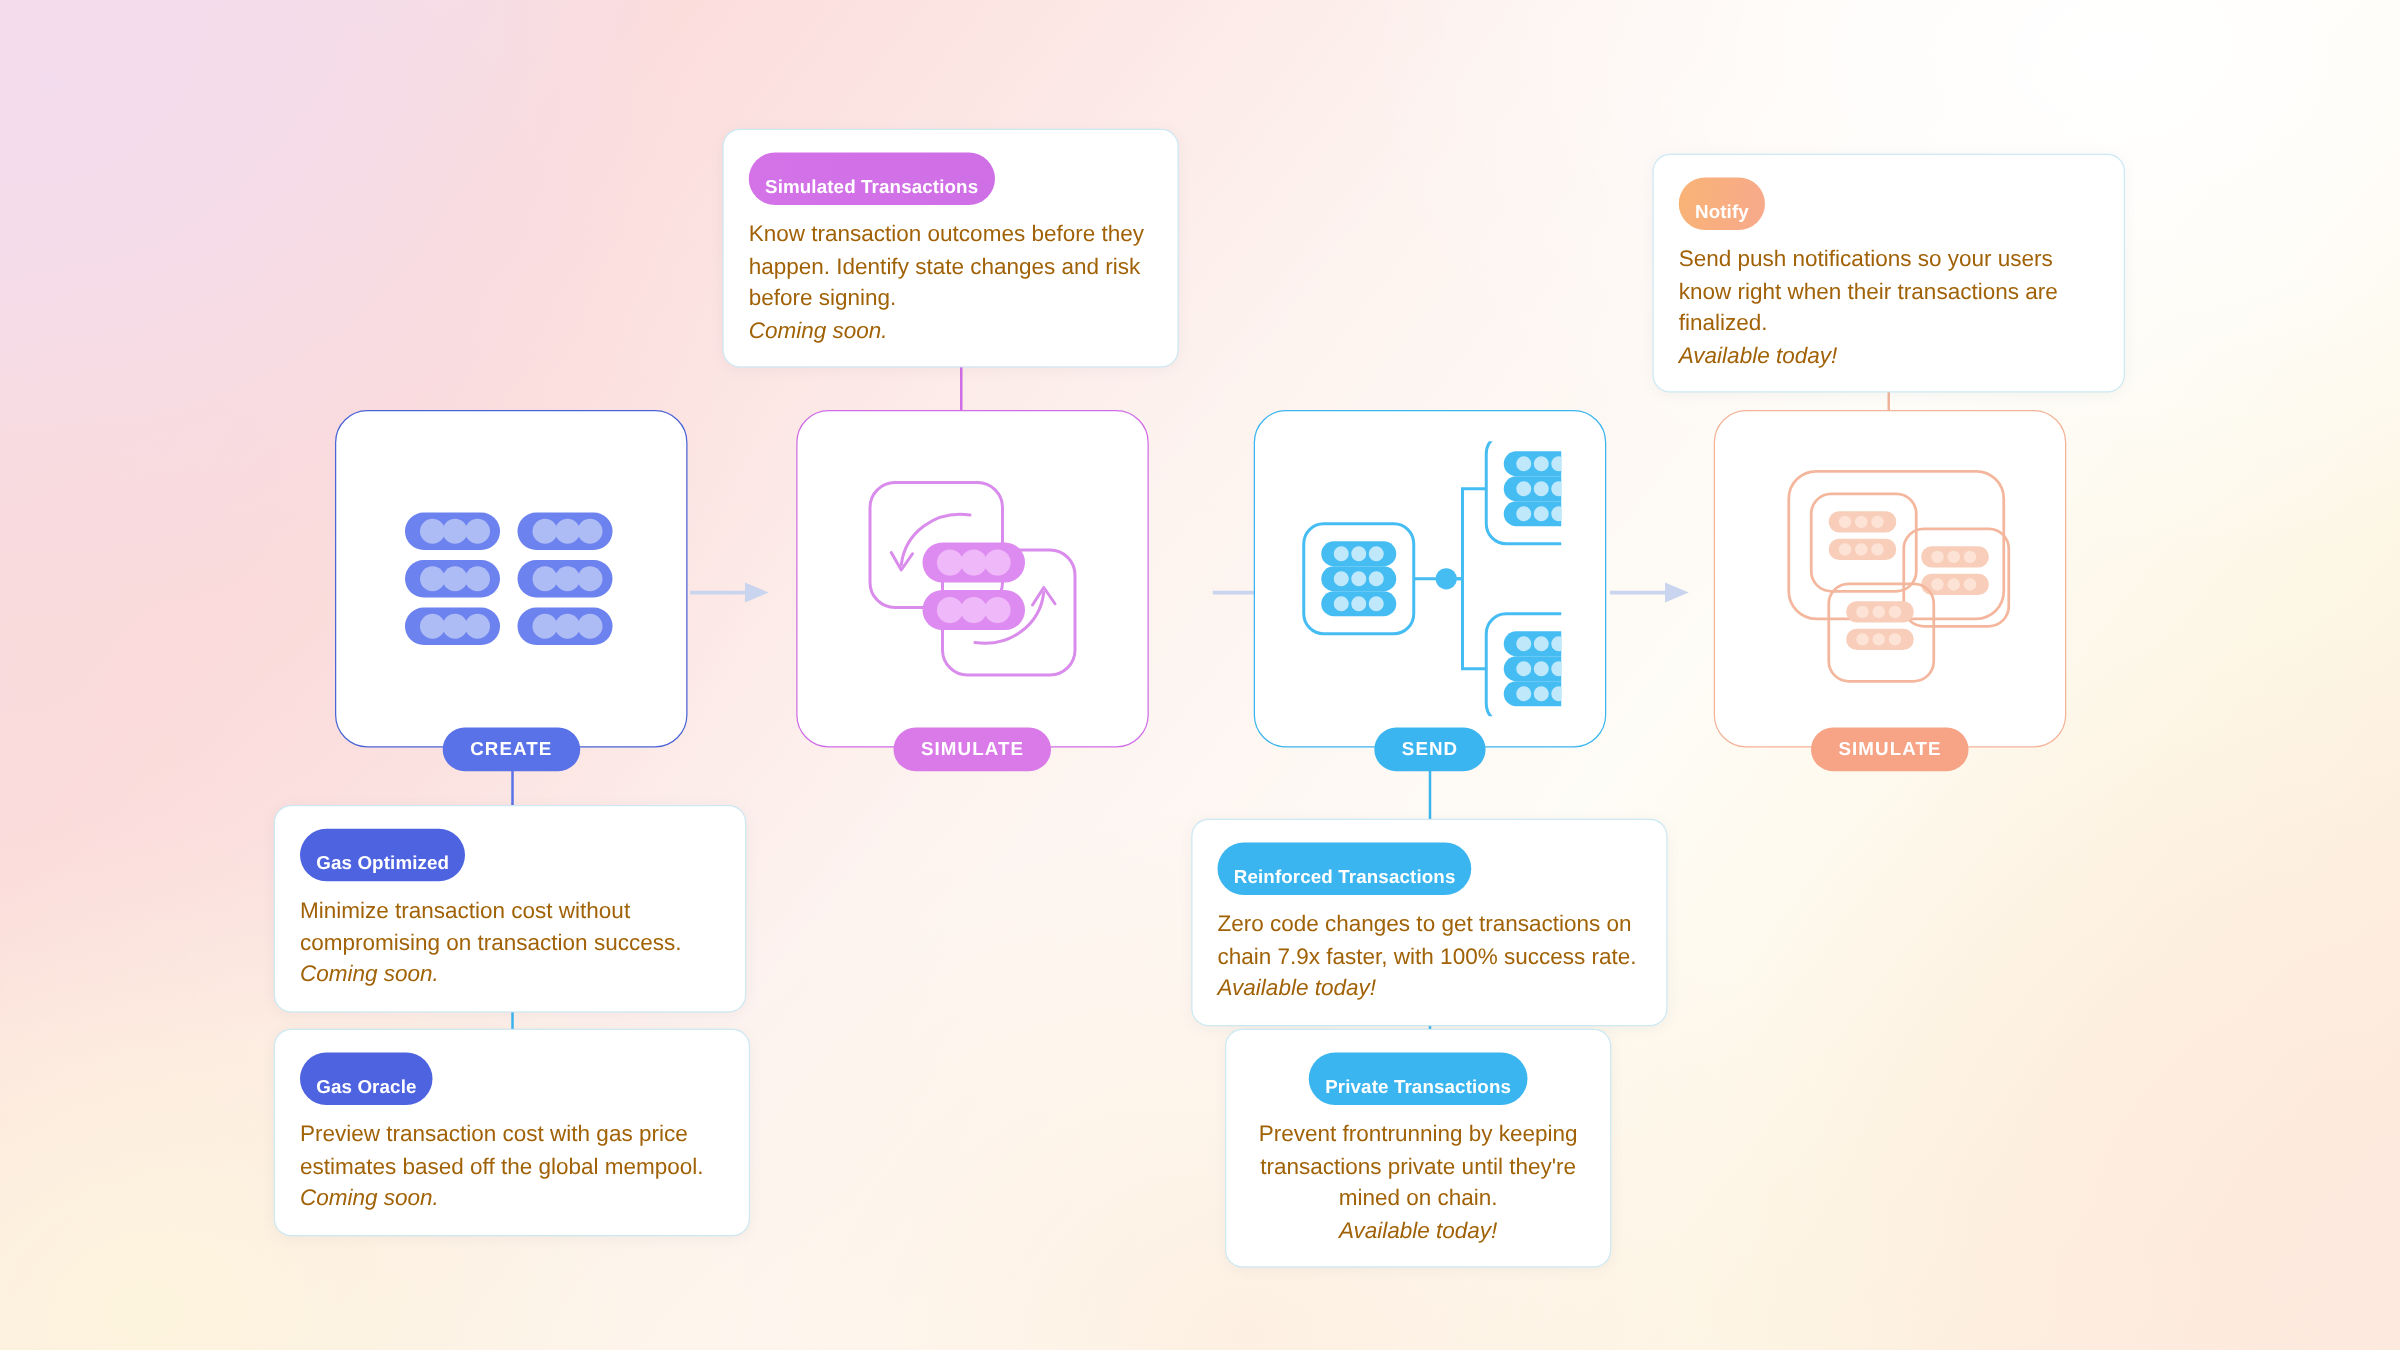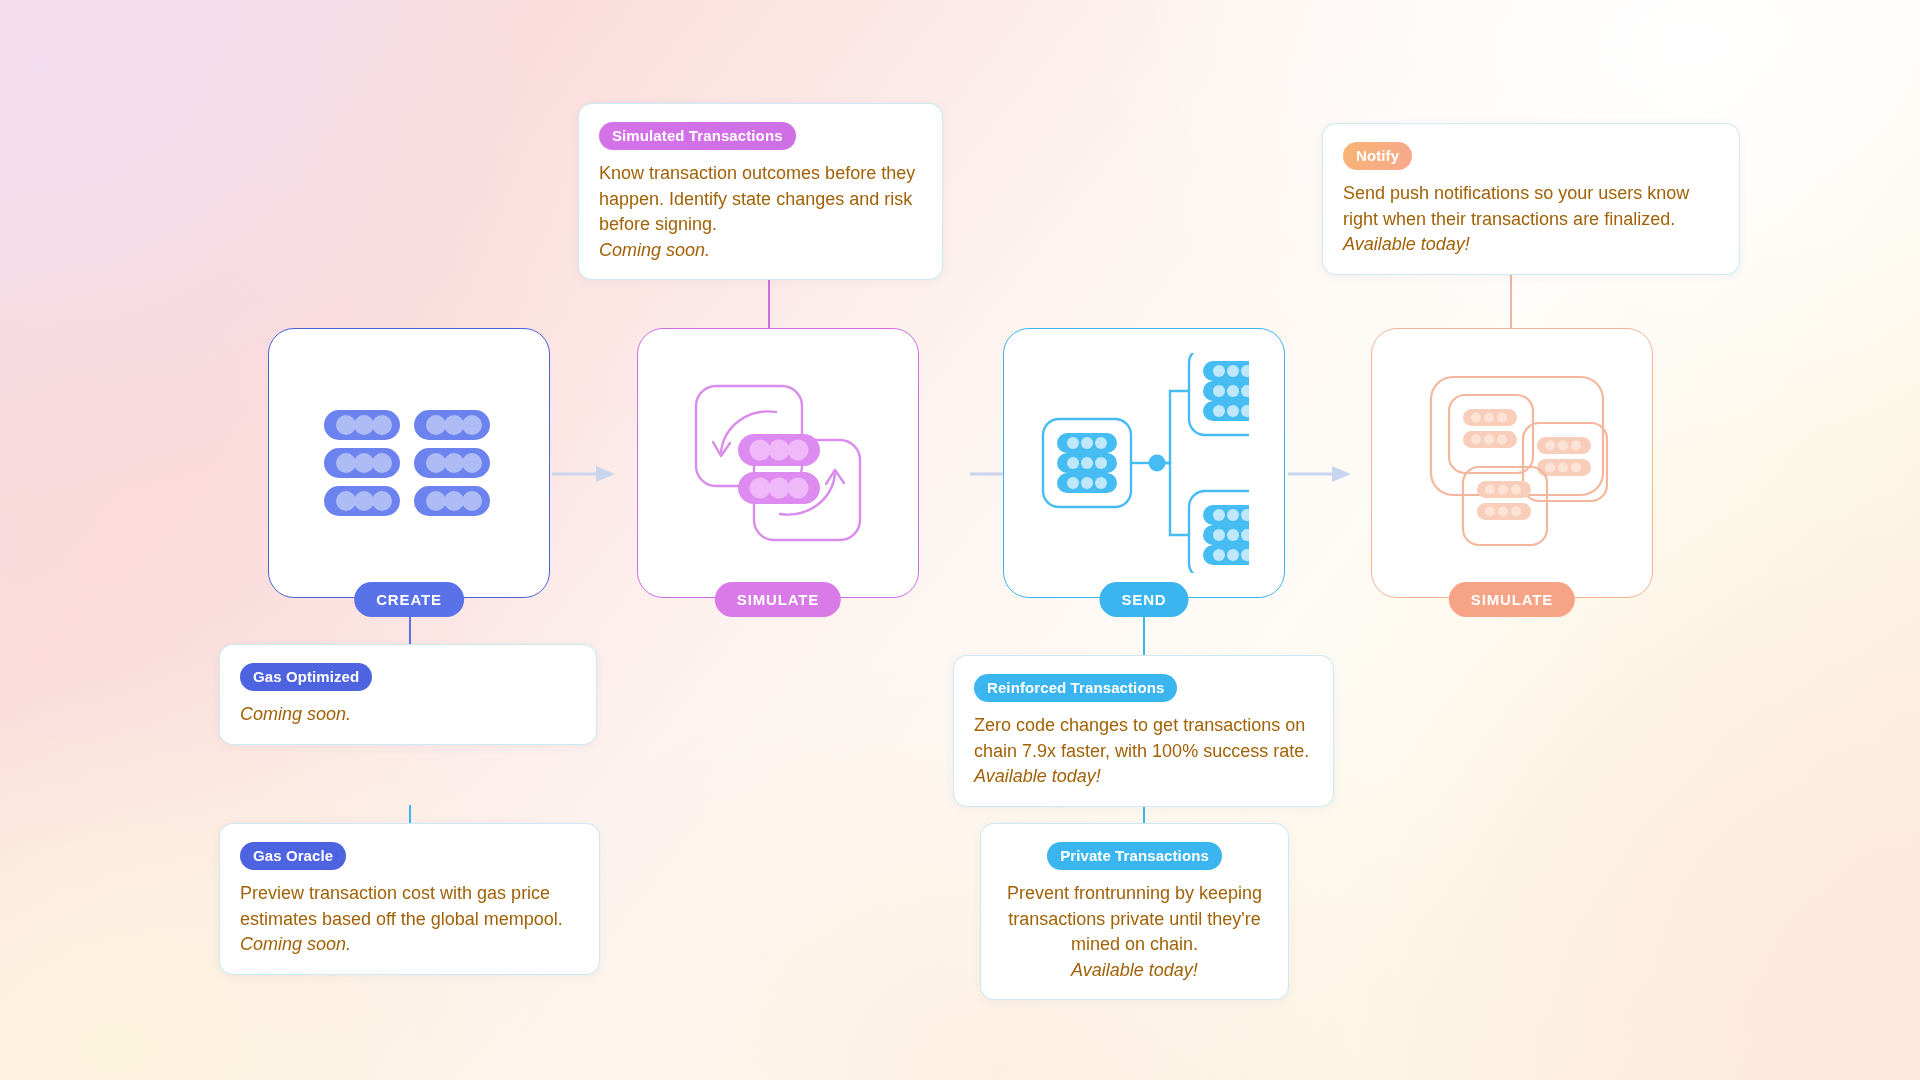--- a/index.html
+++ b/index.html
@@ -25,21 +25,21 @@
   
   .card{
     position:absolute;background:#fff;border-radius:14px;
     border:1px solid rgba(186,225,240,.72);
     box-shadow:0 2px 10px rgba(120,110,140,.07);
     padding:18px 20px 16px 20px;box-sizing:border-box;
   }
   .badge{
     display:inline-block;border-radius:999px;color:#fff;
     font-size:15px;font-weight:700;letter-spacing:.1px;
-    padding:5px 13px 6px 13px;margin-bottom:11px;white-space:nowrap;
+    padding:19px 13px 6px 13px;margin-bottom:11px;white-space:nowrap;
   }
   .b-purple{background:linear-gradient(95deg,#d472e8,#cf6fe6);}
   .b-orange{background:linear-gradient(100deg,#f9b375,#f7a98c);}
   .b-indigo{background:#4e63e0;}
   .b-blue  {background:#3ab5ef;}
   .card p{margin:0;font-size:18px;line-height:1.42;color:#a16207;}
   .avail{margin:3px 0 0 0;font-size:15.5px;font-style:italic;color:#9b9ba3;}
 
   
   .vline{position:absolute;width:2px;}
@@ -95,28 +95,29 @@
         <path d="M44 1 L63 9 L44 17 Z" fill="#c9d4ef"></path>
       </svg>
   </div>
 
   <div class="card" style="left:578px;top:103px;width:365px;">
     <span class="badge b-purple">Simulated Transactions</span>
     <p>Know transaction outcomes before they happen. Identify state changes and risk before signing.</p>
     <p class="avail">Coming soon.</p>
   </div>
 
-  <div class="card" style="left:1322px;top:123px;width:418px;">
+  <div class="card" style="left:1322px;top:123px;width:378px;">
     <span class="badge b-orange">Notify</span>
     <p>Send push notifications so your users know right when their transactions are finalized.</p>
     <p class="avail">Available today!</p>
   </div>
 
   <div class="card" style="left:219px;top:644px;width:378px;">
     <span class="badge b-indigo">Gas Optimized</span>
+    <p>Minimize transaction cost without compromising on transaction success.</p>
     <p class="avail">Coming soon.</p>
   </div>
 
   <div class="card" style="left:219px;top:823px;width:381px;">
     <span class="badge b-indigo">Gas Oracle</span>
     <p>Preview transaction cost with gas price estimates based off the global mempool.</p>
     <p class="avail">Coming soon.</p>
   </div>
 
   <div class="card" style="left:953px;top:655px;width:381px;">

